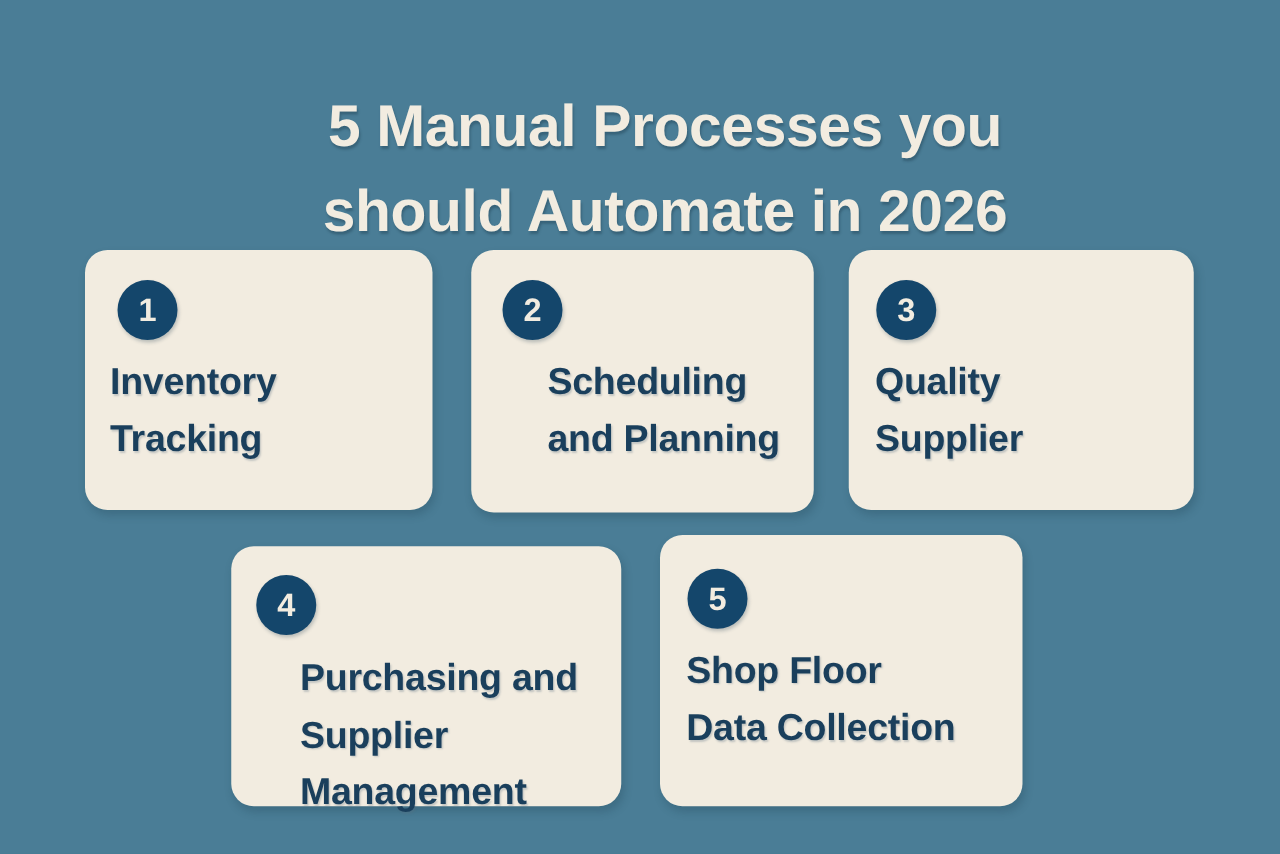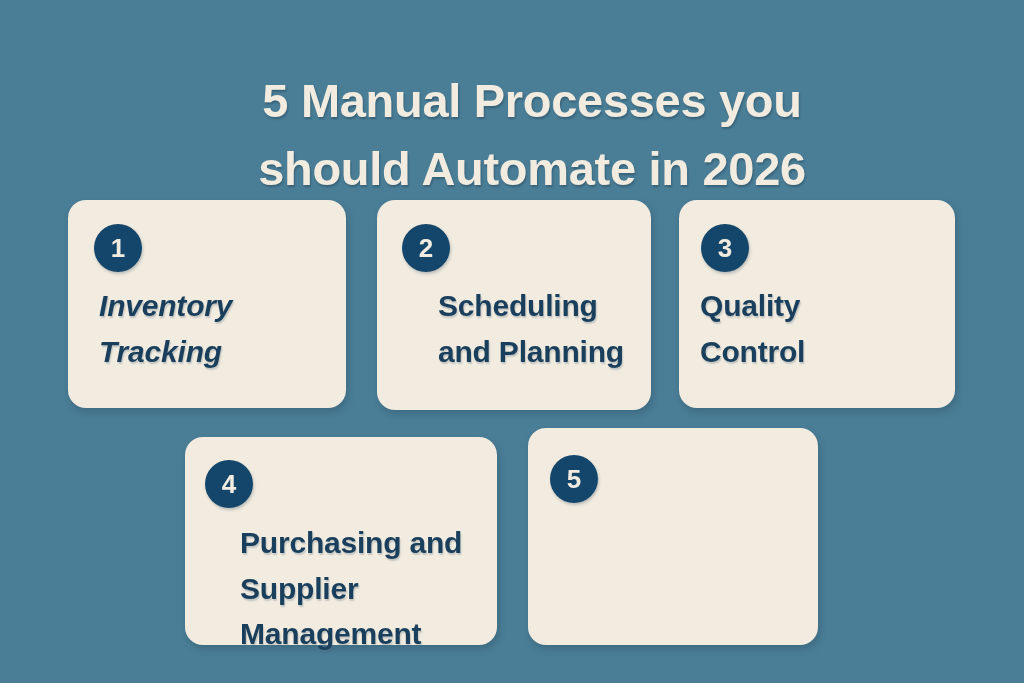--- a/index.html
+++ b/index.html
@@ -78,21 +78,21 @@
   #card-3 { left: 679px; top: 200px; width: 276px; height: 208px; }
   #card-4 { left: 185px; top: 437px; width: 312px; height: 208px; }
   #card-5 { left: 528px; top: 428px; width: 290px; height: 217px; }
 
   #card-1 .badge { left: 26px; top: 24px; }
   #card-2 .badge { left: 25px; top: 24px; }
   #card-3 .badge { left: 22px; top: 24px; }
   #card-4 .badge { left: 20px; top: 23px; }
   #card-5 .badge { left: 22px; top: 27px; }
 
-  #card-1 .card-title { left: 31px; top: 83px; width: 250px; font-style: italic; }
+  #card-1 .card-title { left: 20px; top: 83px; width: 250px; }
   #card-2 .card-title { left: 24px; top: 83px; width: 250px; margin-left: 37px; }
   #card-3 .card-title { left: 21px; top: 83px; width: 250px; }
   #card-4 .card-title { left: 19px; top: 83px; width: 290px; margin-left: 36px; }
   #card-5 .card-title { left: 21px; top: 86px; width: 270px; }
 </style>
 </head>
 <body>
 
 <div id="infographic">
 
@@ -107,27 +107,29 @@
 
   <div class="card" id="card-2">
     <div class="badge">2</div>
     <div class="card-title">Scheduling
 and Planning</div>
   </div>
 
   <div class="card" id="card-3">
     <div class="badge">3</div>
     <div class="card-title">Quality
-Control</div>
+Supplier</div>
   </div>
 
   <div class="card" id="card-4">
     <div class="badge">4</div>
     <div class="card-title">Purchasing and
 Supplier
 Management</div>
   </div>
 
   <div class="card" id="card-5">
     <div class="badge">5</div>
+    <div class="card-title">Shop Floor
+Data Collection</div>
   </div>
 
 </div>
 
 </body></html>

